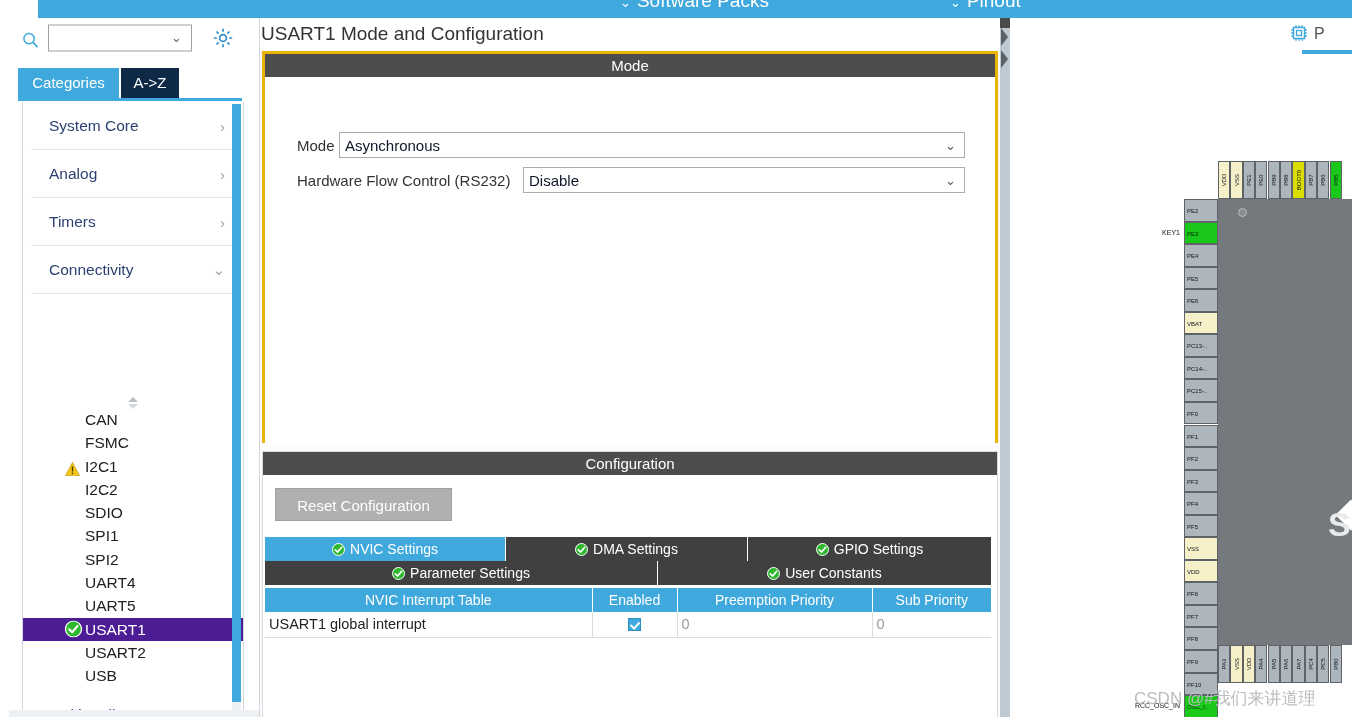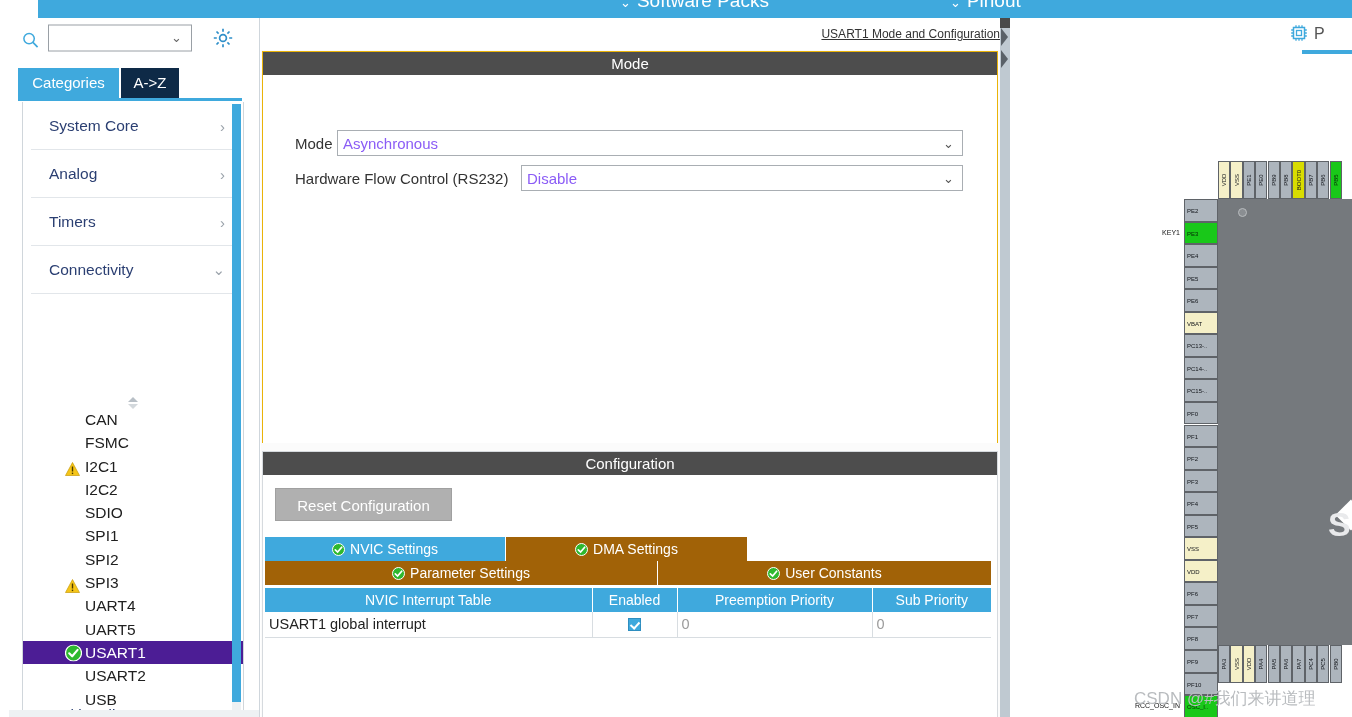--- a/index.html
+++ b/index.html
@@ -146,66 +146,65 @@
     background: #3FA9DD;
   }
 
   
   .center {
     position: absolute; left: 261px; top: 18px; width: 739px; height: 699px;
     background: #fbfbfb;
   }
   .center-title {
     position: absolute; left: 0; top: 0; width: 739px; height: 32px;
-    line-height: 32px; text-align: right; font-size: 12px; color: #333;
+    line-height: 32px; text-align: left; font-size: 19px; color: #333;
     background: #ffffff;
-    text-decoration: underline;
   }
   .panel-header {
     height: 23px; line-height: 23px; text-align: center;
     background: #4d4d4d; color: #ffffff; font-size: 15px;
   }
   .mode-panel {
     position: absolute; left: 1px; top: 33px; width: 736px; height: 392px;
-    background: #ffffff; border: 1px solid #eab308;
+    background: #ffffff; border: 3px solid #eab308;
   }
   .mode-body { position: relative; height: 368px; background: #fff; }
   .fieldrow { position: absolute; left: 0; width: 100%; height: 26px; }
   .fieldrow .flabel {
     position: absolute; top: 50%; transform: translateY(-50%);
     font-size: 15px; color: #333; white-space: nowrap;
   }
   .fieldrow .fselect {
     position: absolute; top: 0; height: 26px;
     border: 1px solid #a9aeb3; background: #ffffff;
   }
   .fieldrow .fselect .fval {
     position: absolute; left: 5px; top: 50%; transform: translateY(-50%);
-    font-size: 15px; color: #8b5cf6;
+    font-size: 15px; color: #0f172a;
   }
   .fieldrow .fselect .fcaret {
     position: absolute; right: 8px; top: 50%; transform: translateY(-50%);
     color: #555; font-size: 13px;
   }
 
   .conf-panel {
     position: absolute; left: 1px; top: 433px; width: 736px; height: 284px;
     background: #ffffff; border: 1px solid #d6dade; border-bottom: none;
   }
   .reset-btn {
     position: absolute; left: 12px; top: 36px; width: 177px; height: 33px;
     background: #b0b0b0; border: 1px solid #a0a0a0;
     color: #ffffff; font-size: 15px; text-align: center; line-height: 33px;
   }
   .ctabs-row1 { position: absolute; left: 2px; top: 85px; width: 726px; height: 24px; }
   .ctabs-row2 { position: absolute; left: 2px; top: 109px; width: 726px; height: 24px; padding-left: 16px; }
   .ctab {
     position: absolute; top: 0; height: 24px; line-height: 24px;
     text-align: center; font-size: 14px; color: #ffffff;
-    background: #a16207; border-right: 1px solid #ffffff;
+    background: #404040; border-right: 1px solid #ffffff;
   }
   .ctab.active { background: #3FA9DD; }
   .ctab .tickico {
     display: inline-block; width: 13px; height: 13px; vertical-align: -2px;
     margin-right: 5px;
   }
 
   .nvic-table {
     position: absolute; left: 2px; top: 136px; width: 726px;
     border-collapse: collapse; table-layout: fixed;
@@ -426,30 +425,20 @@
         <div class="per-row">
             <span class="per-name">SDIO</span>
           </div>
         <div class="per-row">
             <span class="per-name">SPI1</span>
           </div>
         <div class="per-row">
             <span class="per-name">SPI2</span>
           </div>
         <div class="per-row">
-          <span class="warn-ico">
-            <svg viewBox="0 0 15 14" width="15" height="14">
-                <polygon points="7.5,0.5 14.5,13.5 0.5,13.5" fill="#f5c518" stroke="#c69a09" stroke-width="0.7"></polygon>
-                <rect x="6.8" y="4.5" width="1.4" height="5" fill="#4a3a00"></rect>
-                <rect x="6.8" y="10.6" width="1.4" height="1.5" fill="#4a3a00"></rect>
-              </svg>
-          </span>
-          <span class="per-name">SPI3</span>
-        </div>
-        <div class="per-row">
             <span class="per-name">UART4</span>
           </div>
         <div class="per-row">
             <span class="per-name">UART5</span>
           </div>
         <div class="per-row selected">
           <span class="ok-ico">
             <svg viewBox="0 0 17 17" width="17" height="17">
                 <circle cx="8.5" cy="8.5" r="8" fill="#2eb82e" stroke="#ffffff" stroke-width="1.2"></circle>
                 <path d="M4.2 8.8 L7.2 11.8 L12.6 5.4" fill="none" stroke="#ffffff" stroke-width="2.1" stroke-linecap="round" stroke-linejoin="round"></path>
@@ -513,20 +502,26 @@
           <span class="tickico"><svg viewBox="0 0 13 13" width="13" height="13">
                 <circle cx="6.5" cy="6.5" r="6" fill="#2eb82e" stroke="#ffffff" stroke-width="1"></circle>
                 <path d="M3.3 6.8 L5.6 9 L9.7 4.2" fill="none" stroke="#ffffff" stroke-width="1.7" stroke-linecap="round"></path>
               </svg></span><span>NVIC Settings</span>
         </div>
         <div class="ctab" style="left:241px;width:242px">
           <span class="tickico"><svg viewBox="0 0 13 13" width="13" height="13">
                 <circle cx="6.5" cy="6.5" r="6" fill="#2eb82e" stroke="#ffffff" stroke-width="1"></circle>
                 <path d="M3.3 6.8 L5.6 9 L9.7 4.2" fill="none" stroke="#ffffff" stroke-width="1.7" stroke-linecap="round"></path>
               </svg></span><span>DMA Settings</span>
+        </div>
+        <div class="ctab" style="left:483px;width:243px;border-right:none">
+          <span class="tickico"><svg viewBox="0 0 13 13" width="13" height="13">
+                <circle cx="6.5" cy="6.5" r="6" fill="#2eb82e" stroke="#ffffff" stroke-width="1"></circle>
+                <path d="M3.3 6.8 L5.6 9 L9.7 4.2" fill="none" stroke="#ffffff" stroke-width="1.7" stroke-linecap="round"></path>
+              </svg></span><span>GPIO Settings</span>
         </div>
       </div>
 
       <div class="ctabs-row2">
         <div class="ctab" style="left:0;width:393px">
           <span class="tickico"><svg viewBox="0 0 13 13" width="13" height="13">
                 <circle cx="6.5" cy="6.5" r="6" fill="#2eb82e" stroke="#ffffff" stroke-width="1"></circle>
                 <path d="M3.3 6.8 L5.6 9 L9.7 4.2" fill="none" stroke="#ffffff" stroke-width="1.7" stroke-linecap="round"></path>
               </svg></span><span>Parameter Settings</span>
         </div>

